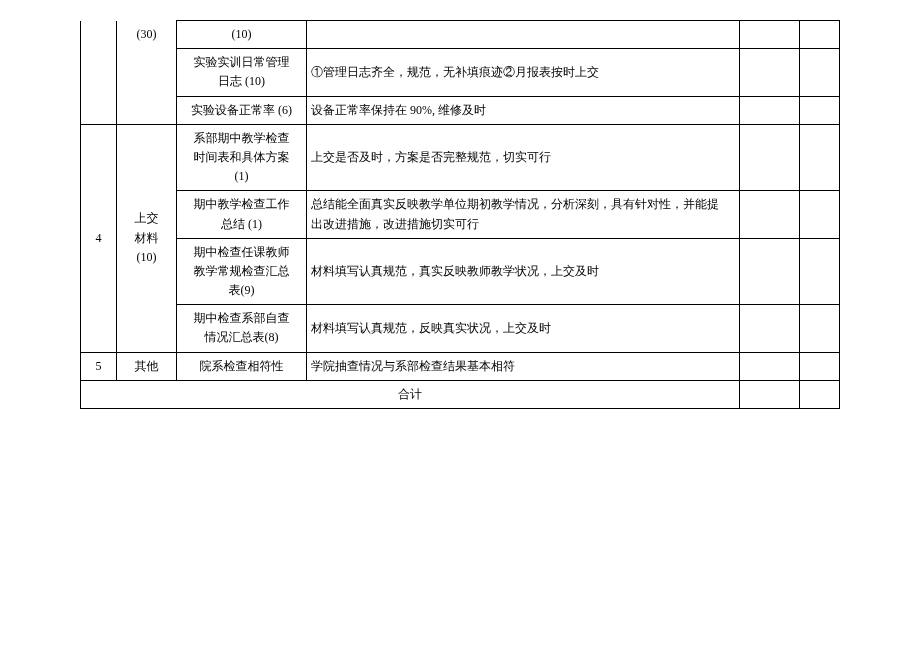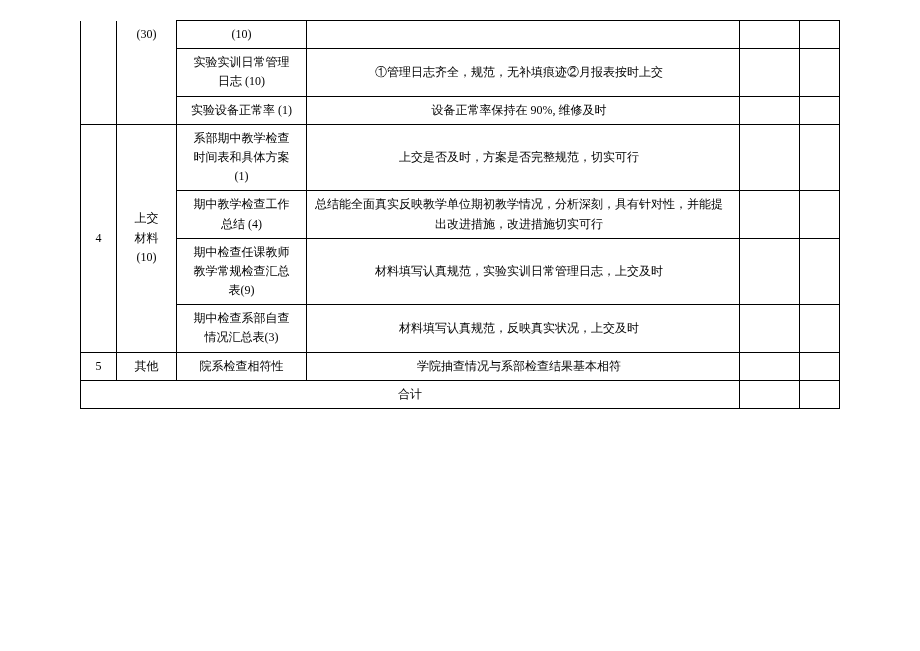--- a/index.html
+++ b/index.html
@@ -16,21 +16,21 @@
     }
     td {
       border: 1px solid #000;
       padding: 4px 12px;
       vertical-align: middle;
       line-height: 1.6;
     }
     .col-idx { width: 36px; text-align: center; }
     .col-cat { width: 60px; text-align: center; }
     .col-item { width: 130px; text-align: center; }
-    .col-desc { text-align: center; padding-left: 4px; }
+    .col-desc { text-align: left; padding-left: 4px; }
     .col-s1 { width: 60px; }
     .col-s2 { width: 40px; }
     .center { text-align: center; }
     .no-top { border-top: none; }
     .no-bottom { border-bottom: none; }
   </style>
 </head>
 <body>
 
 <table>
@@ -50,51 +50,51 @@
     <td class="col-cat no-top no-bottom"></td>
     <td class="col-item center">实验实训日常管理日志 (10)</td>
     <td class="col-desc">①管理日志齐全，规范，无补填痕迹②月报表按时上交</td>
     <td class="col-s1"></td>
     <td class="col-s2"></td>
   </tr>
 
   <tr>
     <td class="col-idx no-top"></td>
     <td class="col-cat no-top"></td>
-    <td class="col-item center">实验设备正常率 (1)</td>
+    <td class="col-item center">实验设备正常率 (6)</td>
     <td class="col-desc">设备正常率保持在 90%, 维修及时</td>
     <td class="col-s1"></td>
     <td class="col-s2"></td>
   </tr>
 
   <tr>
     <td class="col-idx center" rowspan="4">4</td>
     <td class="col-cat center" rowspan="4">上交材料 (10)</td>
     <td class="col-item center">系部期中教学检查时间表和具体方案(1)</td>
     <td class="col-desc">上交是否及时，方案是否完整规范，切实可行</td>
     <td class="col-s1"></td>
     <td class="col-s2"></td>
   </tr>
 
   <tr>
-    <td class="col-item center">期中教学检查工作总结 (4)</td>
+    <td class="col-item center">期中教学检查工作总结 (1)</td>
     <td class="col-desc">总结能全面真实反映教学单位期初教学情况，分析深刻，具有针对性，并能提出改进措施，改进措施切实可行</td>
     <td class="col-s1"></td>
     <td class="col-s2"></td>
   </tr>
 
   <tr>
     <td class="col-item center">期中检查任课教师教学常规检查汇总表(9)</td>
-    <td class="col-desc">材料填写认真规范，实验实训日常管理日志，上交及时</td>
+    <td class="col-desc">材料填写认真规范，真实反映教师教学状况，上交及时</td>
     <td class="col-s1"></td>
     <td class="col-s2"></td>
   </tr>
 
   <tr>
-    <td class="col-item center">期中检查系部自查情况汇总表(3)</td>
+    <td class="col-item center">期中检查系部自查情况汇总表(8)</td>
     <td class="col-desc">材料填写认真规范，反映真实状况，上交及时</td>
     <td class="col-s1"></td>
     <td class="col-s2"></td>
   </tr>
 
   <tr>
     <td class="col-idx center">5</td>
     <td class="col-cat center">其他</td>
     <td class="col-item center">院系检查相符性</td>
     <td class="col-desc">学院抽查情况与系部检查结果基本相符</td>

